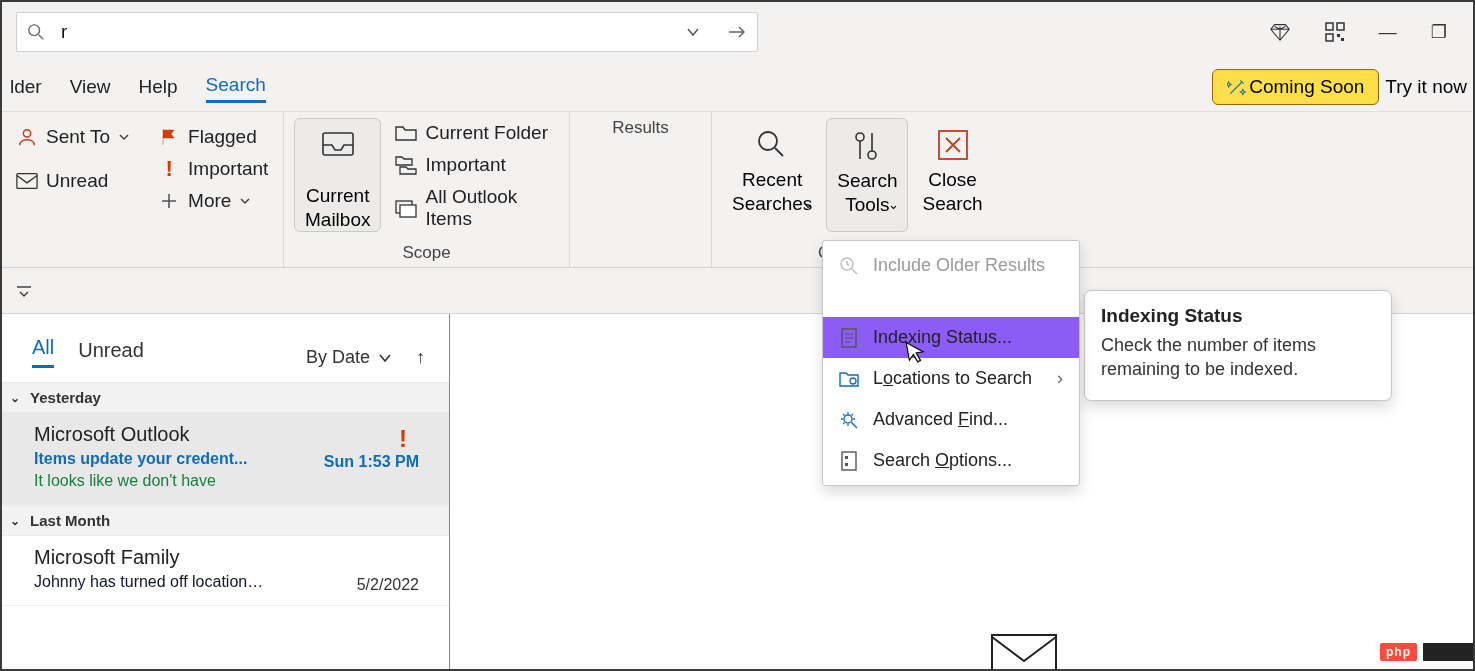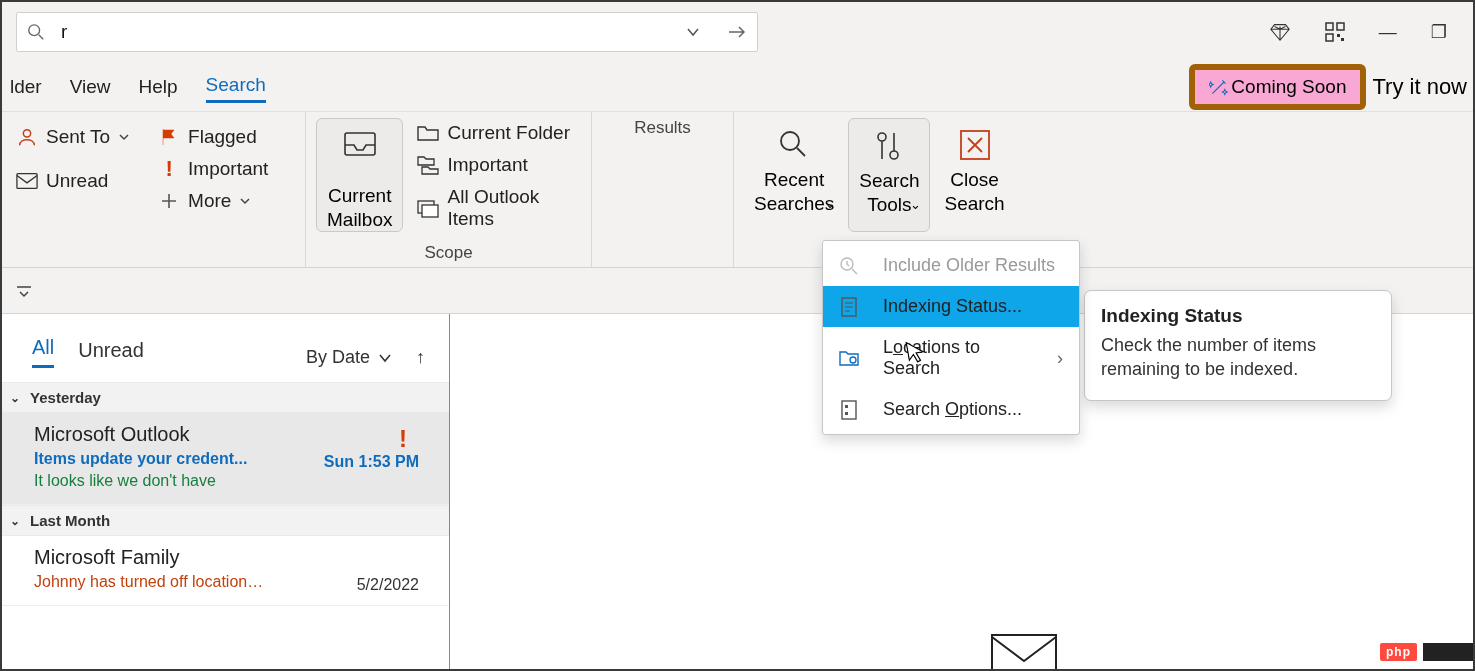--- a/index.html
+++ b/index.html
@@ -14,22 +14,22 @@
   .titlebar-spacer { flex: 1; }
   .titlebar-icons { display: flex; align-items: center; gap: 34px; margin-right: 14px; }
   .titlebar-icons span { color: #333; font-size: 18px; cursor: default; }
   
   
   .menubar { height: 50px; background: #f3f2f1; display: flex; align-items: center; padding-left: 10px; gap: 28px; border-bottom: 1px solid #e0e0e0; }
   .menubar .tab { font-size: 19px; color: #222; padding: 4px 0; cursor: pointer; }
   .menubar .tab.active { color: #0f6cbd; border-bottom: 3px solid #0f6cbd; font-weight: 400; }
   .menubar .tab.cut { margin-left: -2px; }
   .menubar-right { margin-left: auto; display: flex; align-items: center; gap: 6px; margin-right: 6px; }
-  .coming { background: #f9a8d4; border: 6px solid #a16207; border-radius: 6px; padding: 6px 14px; display: flex; align-items: center; gap: 2px; font-size: 19px; }
-  .tryit { font-size: 22px; cursor: pointer; }
+  .coming { background: #fde047; border: 1px solid #a16207; border-radius: 6px; padding: 6px 14px; display: flex; align-items: center; gap: 2px; font-size: 19px; }
+  .tryit { font-size: 19px; cursor: pointer; }
   
   
   .ribbon { background: #f3f2f1; display: flex; border-bottom: 1px solid #d4d4d4; height: 156px; }
   .ribbon-group { border-right: 1px solid #d8d8d8; padding: 6px 10px 2px 10px; display: flex; flex-direction: column; }
   .ribbon-group .body { display: flex; flex: 1; gap: 4px; }
   .ribbon-group .label { font-size: 17px; color: #444; text-align: center; padding-bottom: 2px; }
   .rg-col { display: flex; flex-direction: column; gap: 6px; justify-content: flex-start; }
   .rg-item { display: flex; align-items: center; gap: 8px; font-size: 19px; color: #222; padding: 2px 4px; cursor: pointer; }
   .rg-icon { width: 22px; height: 22px; display: inline-flex; align-items: center; justify-content: center; }
   .bigbtn { display: flex; flex-direction: column; align-items: center; justify-content: flex-start; padding: 6px 10px 0 10px; border-radius: 6px; font-size: 19px; cursor: pointer; text-align: center; line-height: 1.25; height: 114px; }
@@ -59,23 +59,23 @@
   .msg .date { font-size: 16px; color: #0f6cbd; font-weight: 600; position: absolute; right: 30px; top: 40px; }
   .msg .date.plain { color: #333; font-weight: 400; }
   .msg .preview { font-size: 16px; color: #15803d; margin-top: 4px; max-width: 260px; overflow: hidden; white-space: nowrap; text-overflow: ellipsis; }
   .msg .bang { position: absolute; right: 42px; top: 12px; color: #d83b01; font-size: 24px; font-weight: 700; }
   
   .reading { flex: 1; position: relative; }
   .envelope { position: absolute; bottom: -10px; left: 540px; width: 68px; height: 48px; }
   
   
   .menu { position: absolute; left: 820px; top: 238px; width: 258px; background: #fff; border: 1px solid #c6c6c6; box-shadow: 0 6px 14px rgba(0,0,0,0.15); border-radius: 3px; padding: 4px 0; z-index: 50; }
-  .menu .mi { display: flex; align-items: center; gap: 24px; padding: 10px 16px; font-size: 18px; color: #222; cursor: pointer; position: relative; }
+  .menu .mi { display: flex; align-items: flex-end; gap: 14px; padding: 10px 16px; font-size: 18px; color: #222; cursor: pointer; position: relative; }
   .menu .mi.disabled { color: #9a9a9a; }
-  .menu .mi.hover { background: #0ea5e9; }
+  .menu .mi.hover { background: #8b5cf6; margin-top: 31px; }
   .menu .mi .micon { width: 20px; height: 20px; display: inline-flex; align-items: center; justify-content: center; color: #555; }
   .menu .mi .sub { margin-left: auto; color: #666; }
   .menu .mi u { text-decoration: underline; }
   
   
   .tooltip { position: absolute; left: 1082px; top: 288px; width: 308px; background: #fff; border: 1px solid #c6c6c6; box-shadow: 0 6px 14px rgba(0,0,0,0.15); border-radius: 7px; padding: 14px 16px 18px 16px; z-index: 49; }
   .tooltip .tt-title { font-size: 19px; font-weight: 700; color: #222; margin-bottom: 6px; }
   .tooltip .tt-body { font-size: 18px; color: #333; line-height: 1.35; }
   
   .cursor { position: absolute; left: 905px; top: 338px; z-index: 60; font-size: 20px; color: #000; transform: rotate(-10deg); }
@@ -140,21 +140,21 @@
           <path d="M4 20L18 6m-2-2l4 4M3 8l2 1-2 1-1 2-1-2-2-1 2-1 1-2 1 2zM19 15l1 2 2 1-2 1-1 2-1-2-2-1 2-1 1-2z" fill="none" stroke="#0f6cbd" stroke-width="1.3"></path>
         </svg>
       <span>Coming Soon</span>
     </div>
     <span class="tryit">Try it now</span>
   </div>
 </div>
 
 <div class="ribbon">
 
-  <div class="ribbon-group" style="width:304px;text-align:right;">
+  <div class="ribbon-group" style="width:282px;text-align:right;">
     <div class="body">
       <div class="rg-col" style="padding-top:6px; gap:18px;">
         <div class="rg-item">
           <span class="rg-icon">
               <svg width="22" height="22" viewBox="0 0 24 24">
                 <circle cx="12" cy="8" r="4" fill="none" stroke="#c43e1c" stroke-width="1.6"></circle>
                 <path d="M4 21c0-4 4-6 8-6s8 2 8 6" fill="none" stroke="#c43e1c" stroke-width="1.6"></path>
               </svg>
             </span>
           <span>Sent To</span>
@@ -318,21 +318,21 @@
       <span class="subj">Items update your credent...</span>
       <span class="date">Sun 1:53 PM</span>
       <div class="preview">It looks like we don't have</div>
     </div>
     <div class="grouphdr">
       <span class="exp">⌄</span>
       <span>Last Month</span>
     </div>
     <div class="msg">
       <div class="from">Microsoft Family</div>
-      <span class="subj" style="color:#c2410c;font-weight:400;">Johnny has turned off location ...</span>
+      <span class="subj" style="color:#0f172a;font-weight:400;">Johnny has turned off location ...</span>
       <span class="date plain">5/2/2022</span>
     </div>
   </div>
   <div class="reading">
     <span class="envelope">
       <svg width="68" height="48" viewBox="0 0 68 48">
           <rect x="2" y="2" width="64" height="44" fill="none" stroke="#222" stroke-width="2"></rect>
           <path d="M2 4l32 24L66 4" fill="none" stroke="#222" stroke-width="2"></path>
         </svg>
     </span>
@@ -366,20 +366,30 @@
         <svg width="20" height="18" viewBox="0 0 20 18">
           <path d="M1 3h6l2 2h10v11H1z" fill="none" stroke="#0f6cbd" stroke-width="1.4"></path>
           <circle cx="14" cy="11" r="3" fill="none" stroke="#0f6cbd" stroke-width="1.3"></circle>
         </svg>
       </span>
     <span><span>L</span><u>o</u><span>cations to Search</span></span>
     <span class="sub">›</span>
   </div>
   <div class="mi">
     <span class="micon">
+        <svg width="20" height="20" viewBox="0 0 20 20">
+          <circle cx="9" cy="9" r="4" fill="none" stroke="#0f6cbd" stroke-width="1.4"></circle>
+          <path d="M9 2v2M9 14v2M2 9h2M14 9h2M4 4l1.5 1.5M12.5 12.5L14 14M14 4l-1.5 1.5M5.5 12.5L4 14" stroke="#0f6cbd" stroke-width="1.3"></path>
+          <line x1="13" y1="13" x2="18" y2="18" stroke="#0f6cbd" stroke-width="1.4"></line>
+        </svg>
+      </span>
+    <span><span>Advanced </span><u>F</u><span>ind...</span></span>
+  </div>
+  <div class="mi">
+    <span class="micon">
         <svg width="18" height="20" viewBox="0 0 18 20">
           <rect x="2" y="1" width="14" height="18" fill="none" stroke="#555" stroke-width="1.4"></rect>
           <rect x="5" y="5" width="3" height="3" fill="#555"></rect>
           <rect x="5" y="12" width="3" height="3" fill="#555"></rect>
         </svg>
       </span>
     <span><span>Search </span><u>O</u><span>ptions...</span></span>
   </div>
 </div>
 

